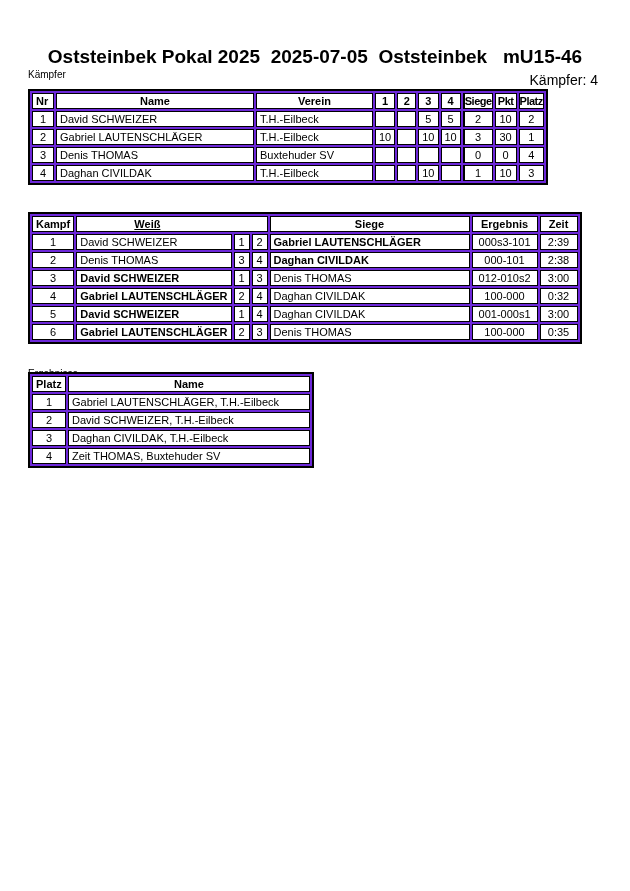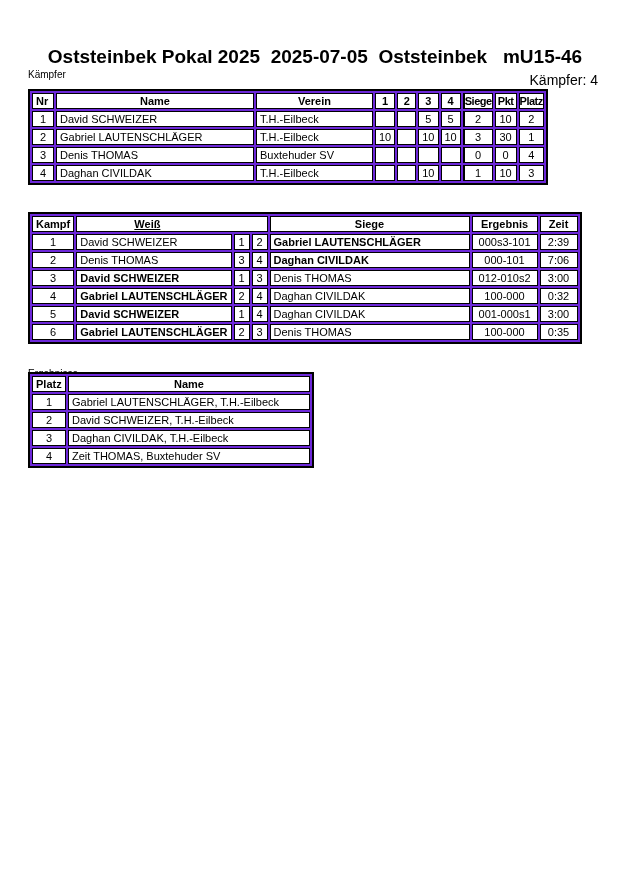--- a/index.html
+++ b/index.html
@@ -163,21 +163,21 @@
           <td>000s3-101</td>
           <td>2:39</td>
         </tr>
         <tr>
           <td>2</td>
           <td class="left">Denis THOMAS</td>
           <td>3</td>
           <td>4</td>
           <td class="left bold">Daghan CIVILDAK</td>
           <td>000-101</td>
-          <td>7:06</td>
+          <td>2:38</td>
         </tr>
         <tr>
           <td>3</td>
           <td class="left bold">David SCHWEIZER</td>
           <td>1</td>
           <td>3</td>
           <td class="left">Denis THOMAS</td>
           <td>012-010s2</td>
           <td>3:00</td>
         </tr>

